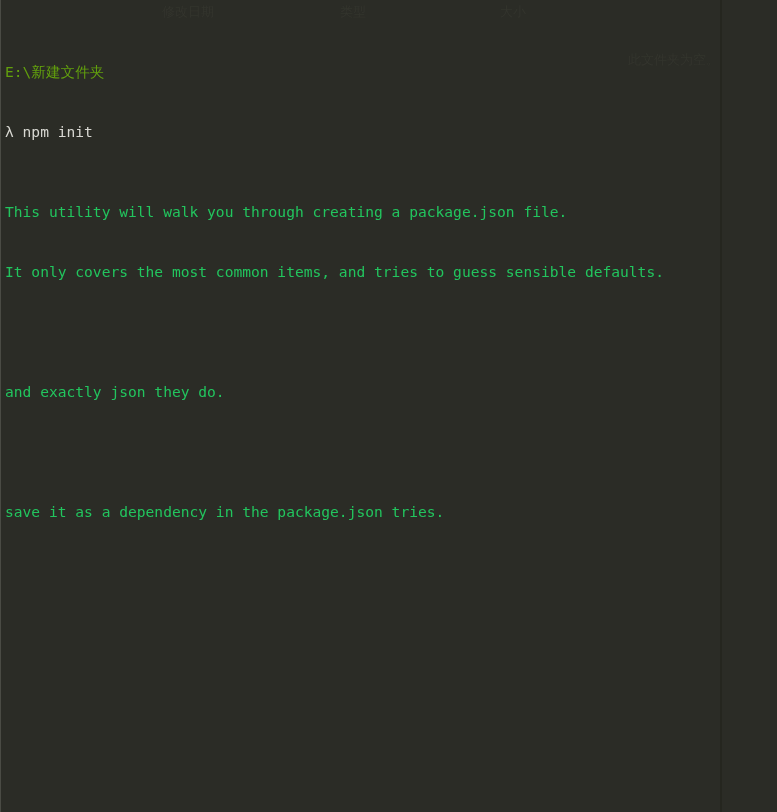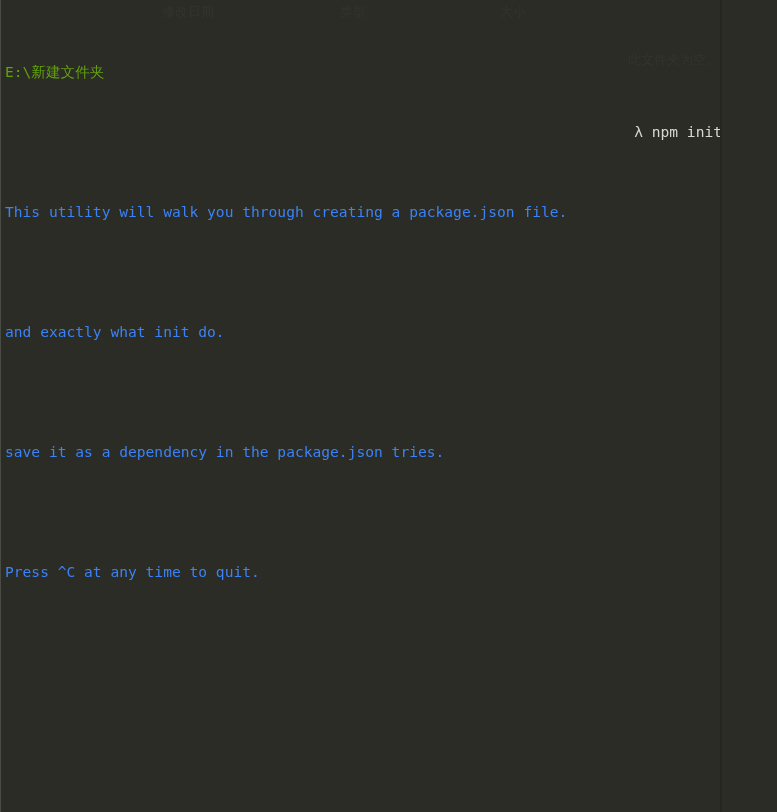--- a/index.html
+++ b/index.html
@@ -72,22 +72,22 @@
     white-space: pre;
     color: #ccccc7;
   }
   .line {
     white-space: pre;
     min-height: 20px;
     font-size: 14.6px;
     line-height: 20px;
   }
   .c-path   { color: #62a00d; }
-  .c-prompt { color: #d8d8d2; text-align: right; }
-  .c-out    { color: #3b82f6; }
+  .c-prompt { color: #d8d8d2; }
+  .c-out    { color: #22c55e; }
   .c-blank  { color: transparent; }
 </style>
 </head>
 <body>
 
 <div id="terminal">
 
   <div class="ghost-layer">
     <div class="ghost ghost-date">修改日期</div>
     <div class="ghost ghost-type">类型</div>
@@ -97,26 +97,26 @@
 
   <div class="edge-left"></div>
   <div class="edge-right"></div>
 
   <div class="buffer">
 
     <div class="line c-path">E:\新建文件夹</div>
     <div class="line c-prompt">λ npm init</div>
 
     <div class="line c-out">This utility will walk you through creating a package.json file.</div>
+    <div class="line c-out">It only covers the most common items, and tries to guess sensible defaults.</div>
     <div class="line c-blank"></div>
-    <div class="line c-out">and exactly what init do.</div>
+    <div class="line c-out">and exactly json they do.</div>
     <div class="line c-blank"></div>
     <div class="line c-out">save it as a dependency in the package.json tries.</div>
     <div class="line c-blank"></div>
-    <div class="line c-out">Press ^C at any time to quit.</div>
 
     
     
     
     
     
     
     
     
     

